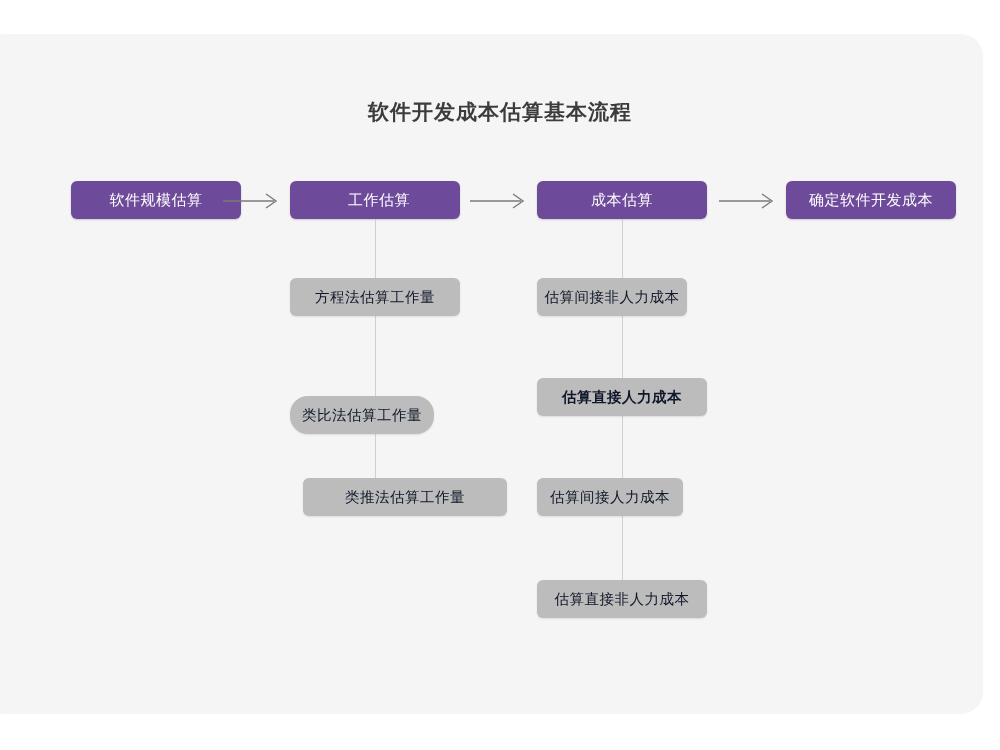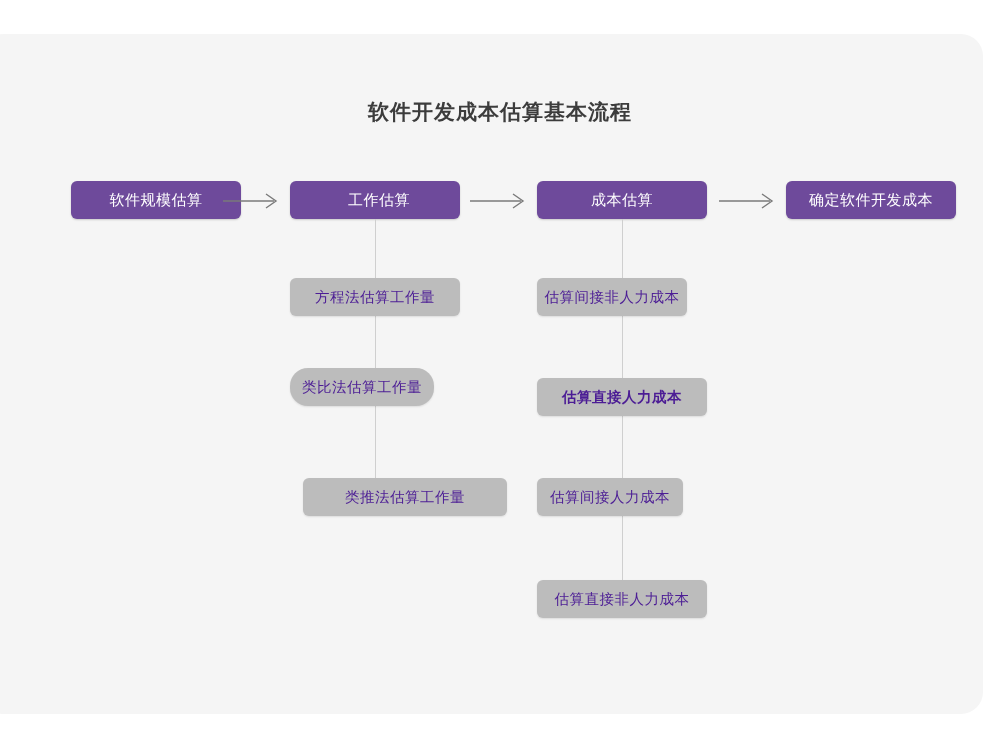--- a/index.html
+++ b/index.html
@@ -57,33 +57,33 @@
     height: 38px;
     font-size: 15px;
     letter-spacing: 0.5px;
     box-shadow: 0 1px 2px rgba(0,0,0,0.18);
   }
   .node.secondary {
     background: #bcbcbc;
     height: 38px;
     font-size: 14.5px;
     letter-spacing: 0.5px;
-    color: #4c1d95;
+    color: #0f172a;
     box-shadow: 0 1px 2px rgba(0,0,0,0.10);
   }
 
   
   #node-scale      { left: 43px;  top: 181px; width: 170px; margin-left: 28px; }
   #node-effort     { left: 290px; top: 181px; width: 170px; padding-left: 8px; }
   #node-cost       { left: 537px; top: 181px; width: 170px; }
   #node-final      { left: 786px; top: 181px; width: 170px; }
 
   
   #node-effort-1 { left: 290px; top: 278px; width: 170px; }
-  #node-effort-2 { left: 290px; top: 368px; width: 144px; border-radius: 18px; }
+  #node-effort-2 { left: 290px; top: 396px; width: 144px; border-radius: 18px; }
   #node-effort-3 { left: 290px; top: 478px; width: 204px; margin-left: 13px; }
 
   
   #node-cost-1 { left: 537px; top: 278px; width: 150px; }
   #node-cost-2 { left: 537px; top: 378px; width: 170px; font-weight: bold; }
   #node-cost-3 { left: 537px; top: 478px; width: 146px; }
   #node-cost-4 { left: 537px; top: 580px; width: 170px; }
 
   
   .stem {

